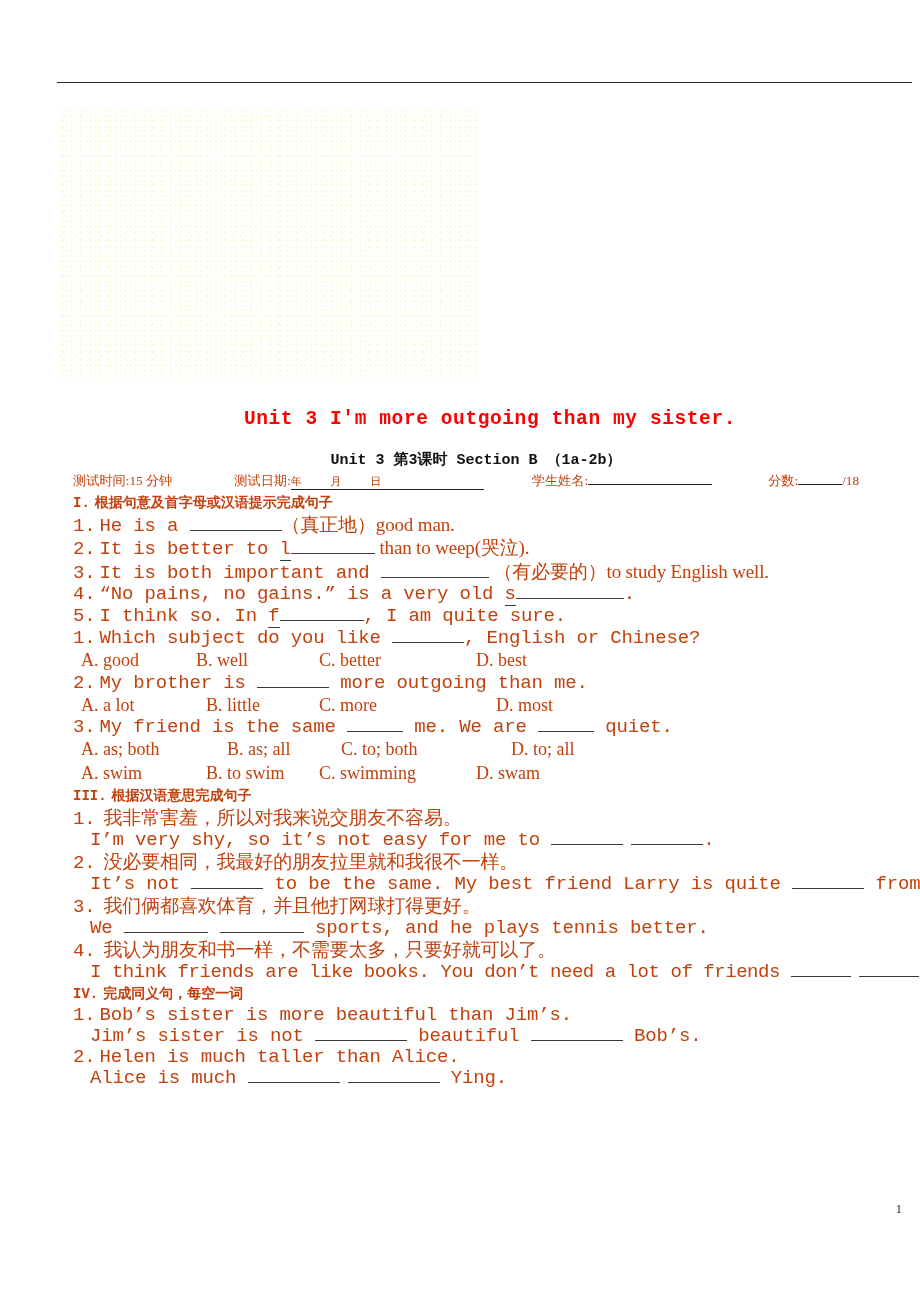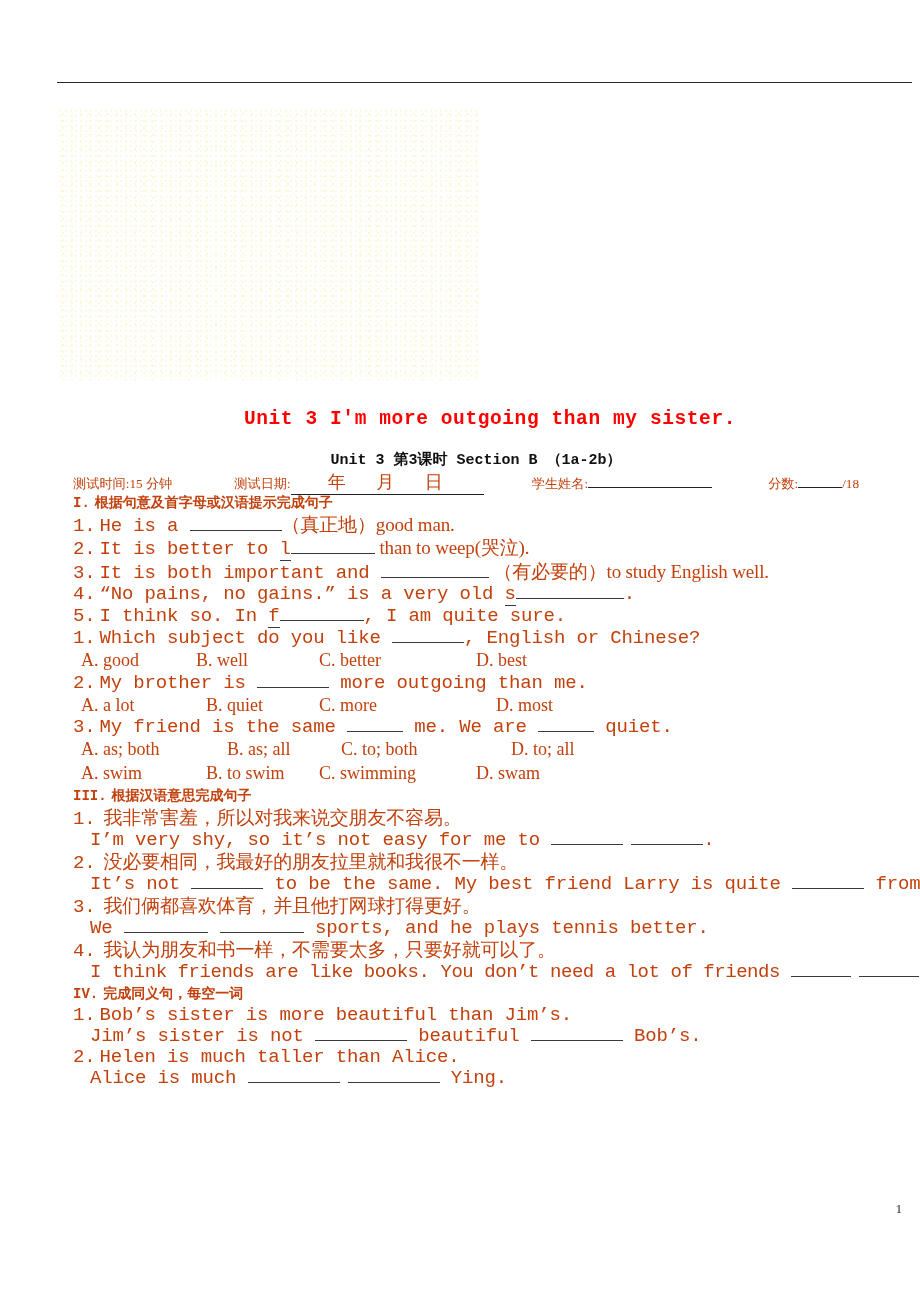--- a/index.html
+++ b/index.html
@@ -81,23 +81,23 @@
     height: 22px;
   }
   .metarow .lbl { font-size: 13.2px; }
   .m-gap1 { width: 62px; }
   .m-gap2 { width: 48px; }
   .m-gap3 { width: 56px; }
   .dateline {
     display: inline-block;
     border-bottom: 1.4px solid #222;
     width: 193px;
-    text-align: center;
+    text-align: left;
     font-family: "Liberation Serif", serif;
-    font-size: 18px;
+    font-size: 11px;
     letter-spacing: 0px;
   }
   .dateline span { display: inline-block; }
   .dl-y { margin-right: 26px; }
   .dl-m { margin-right: 26px; }
   .dl-d { margin-right: 4px; }
   .blank-name {
     display: inline-block;
     border-bottom: 1.4px solid #222;
     width: 124px;
@@ -237,21 +237,21 @@
         <span class="o" style="width:123px">B. well</span>
         <span class="o" style="width:157px">C. better</span>
         <span class="o">D. best</span>
     </div>
 
     <div class="q">
       <span>2.</span><span class="sp4"></span><span>My brother is </span><span class="ul w72"></span><span> more outgoing than me.</span>
     </div>
     <div class="opts">
       <span class="o" style="width:125px">A. a lot</span>
-        <span class="o" style="width:113px">B. quiet</span>
+        <span class="o" style="width:113px">B. little</span>
         <span class="o" style="width:177px">C. more</span>
         <span class="o">D. most</span>
     </div>
 
     <div class="q">
       <span>3.</span><span class="sp4"></span><span>My friend is the same </span><span class="ul w56"></span><span> me. We are </span><span class="ul w56"></span><span> quiet.</span>
     </div>
     <div class="opts">
       <span class="o" style="width:146px">A. as; both</span>
         <span class="o" style="width:114px">B. as; all</span>

